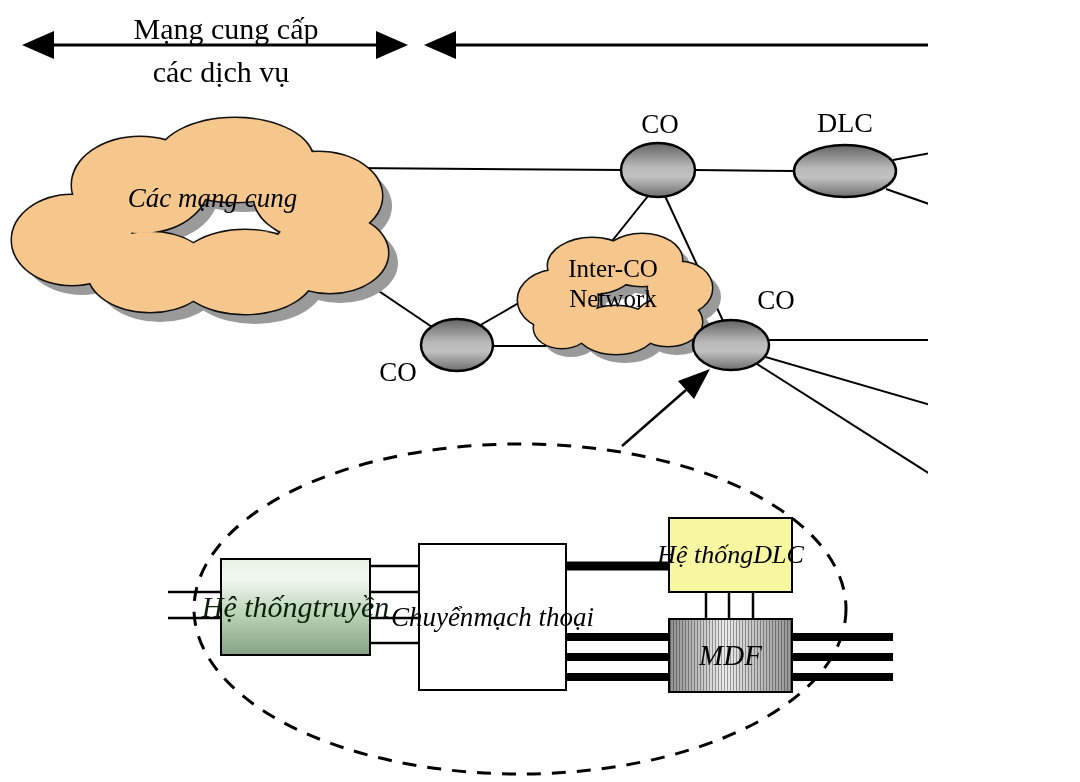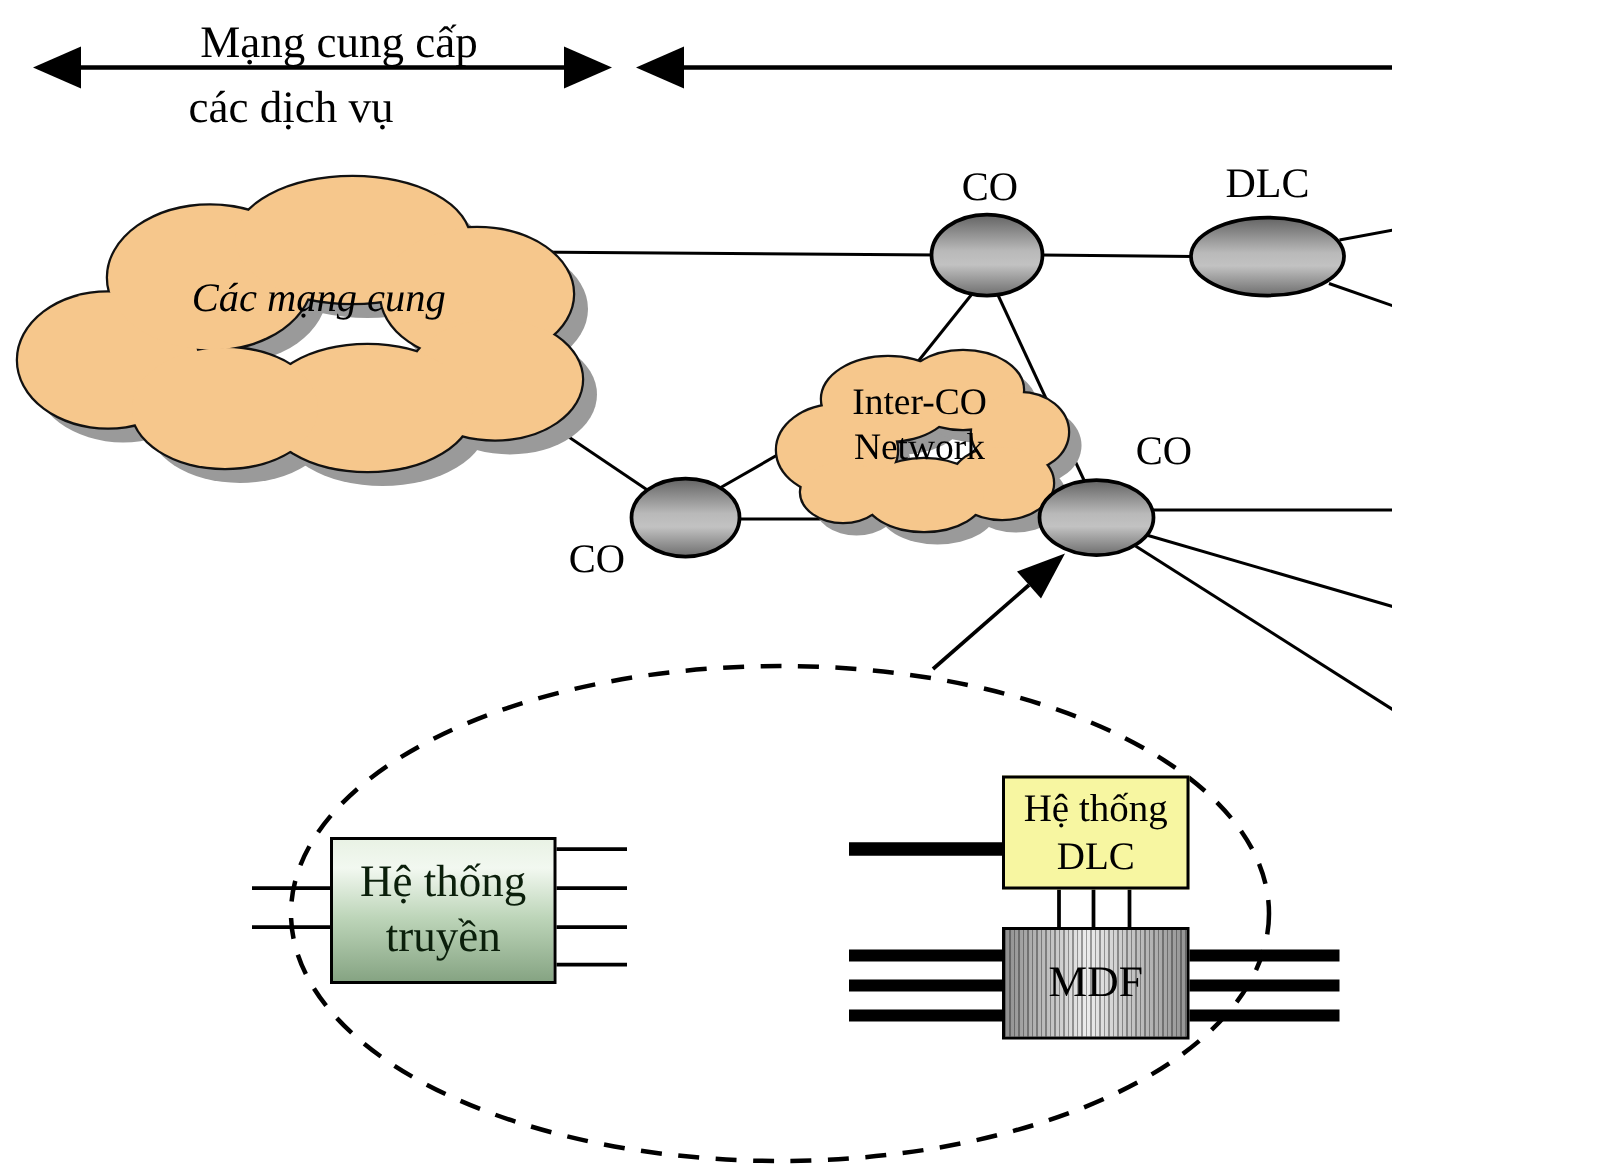--- a/index.html
+++ b/index.html
@@ -3,22 +3,22 @@
 <meta charset="utf-8">
 <style>
   html,body{margin:0;padding:0;background:#fff;}
   #canvas{
     position:relative;width:928px;height:782px;background:#fff;overflow:hidden;
     font-family:"Liberation Serif", serif;color:#000;
   }
   #shapes{position:absolute;left:0;top:0;width:1080px;height:782px;}
   .lbl{position:absolute;text-align:center;line-height:1.2;color:#000;}
   .lbl div{white-space:nowrap;}
-  .box{position:absolute;border:2.5px solid #000;display:flex;flex-direction:column;
-       align-items:center;justify-content:center;text-align:center;box-sizing:border-box;}
+  .box{position:absolute;border:2.5px solid #000;display:flex;
+       align-items:center;justify-content:center;text-align:center;box-sizing:border-box;font-style:italic;}
   .box div{white-space:nowrap;line-height:1.22;}
   #green-box{left:220px;top:558px;width:151px;height:98px;font-size:30px;color:#0b1f0b;
     background:linear-gradient(180deg,#e9f2e5 0%,#f2f8f0 20%,#bdd5b9 55%,#86a483 100%);}
   #white-box{left:418px;top:543px;width:149px;height:148px;font-size:27px;background:#fff;}
   #dlc-box{left:668px;top:517px;width:125px;height:76px;font-size:26px;background:#f7f6a1;}
   #mdf-box{left:668px;top:618px;width:125px;height:75px;font-size:29px;
     padding-top:1px;justify-content:center;
     background:
       repeating-linear-gradient(90deg, rgba(30,30,30,.40) 0 1px, rgba(255,255,255,0) 1px 3px),
       linear-gradient(90deg,#8f8f8f 0%,#ececec 45%,#949494 100%);}
@@ -206,21 +206,21 @@
       <line x1="793" y1="677" x2="893" y2="677" stroke-width="8"></line>
       <line x1="706" y1="593" x2="706" y2="618" stroke-width="2.5"></line>
       <line x1="729" y1="593" x2="729" y2="618" stroke-width="2.5"></line>
       <line x1="753" y1="593" x2="753" y2="618" stroke-width="2.5"></line>
     </g>
   </svg>
 
   <div class="lbl" style="left:111px;top:11px;width:230px;font-size:30px;">
     <div>Mạng cung cấp</div>
   </div>
-  <div class="lbl" style="left:79px;top:54px;width:230px;font-size:30px;">
+  <div class="lbl" style="left:106px;top:54px;width:230px;font-size:30px;">
     <div>các dịch vụ</div>
   </div>
 
   <div class="lbl" style="left:90px;top:182px;width:245px;font-size:27px;font-style:italic;">
     <div>Các mạng cung</div>
   </div>
 
   <div class="lbl" style="left:532px;top:254px;width:162px;font-size:25px;">
     <div>Inter-CO</div>
     <div>Network</div>
@@ -236,20 +236,24 @@
     <div>CO</div>
   </div>
   <div class="lbl" style="left:744px;top:284px;width:64px;font-size:27px;">
     <div>CO</div>
   </div>
 
   <div class="box" id="green-box">
     <div>Hệ thống</div>
     <div>truyền</div>
   </div>
+  <div class="box" id="white-box">
+    <div>Chuyển</div>
+    <div>mạch thoại</div>
+  </div>
   <div class="box" id="dlc-box">
     <div>Hệ thống</div>
     <div>DLC</div>
   </div>
   <div class="box" id="mdf-box">
     <div>MDF</div>
   </div>
 
   <div class="icon" style="left:984px;top:118px;width:90px;height:52px;">
     <svg viewBox="0 0 96 56">

